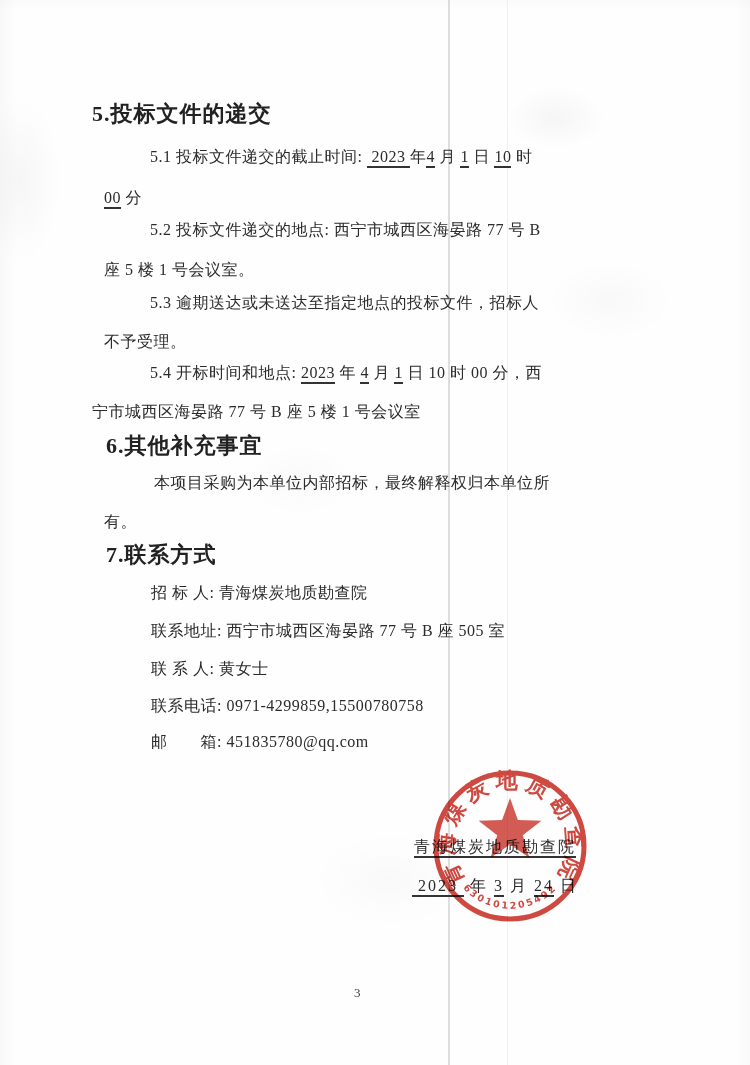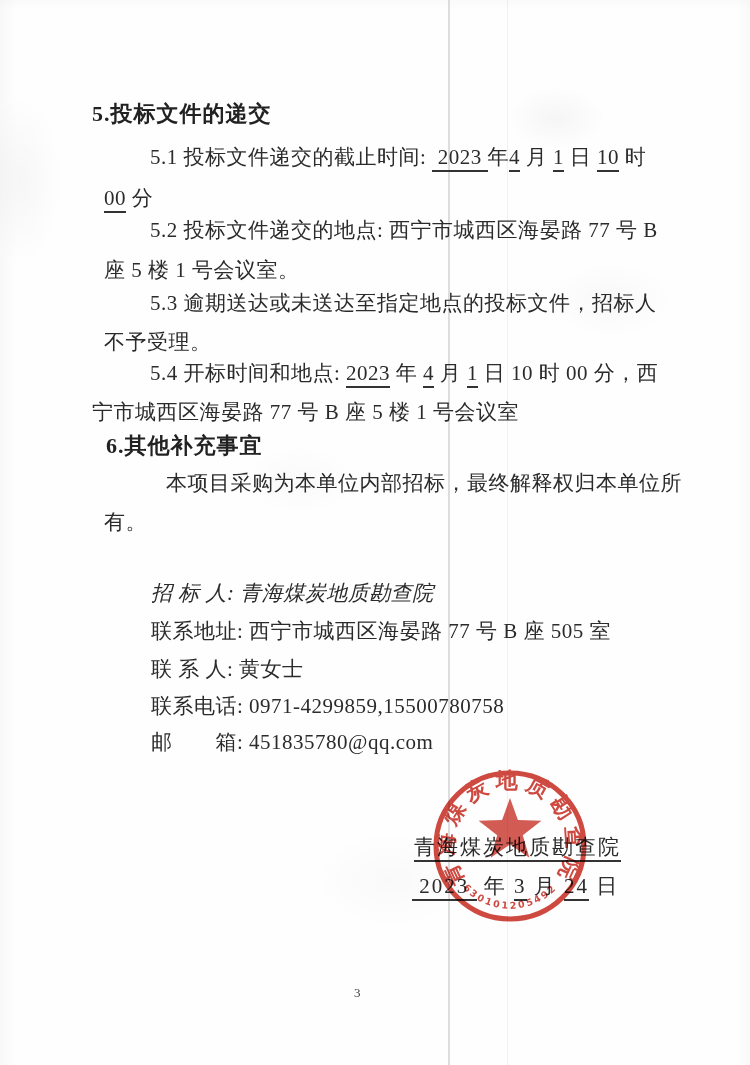--- a/index.html
+++ b/index.html
@@ -17,21 +17,21 @@
       radial-gradient(80px 50px at 300px 480px, rgba(0,0,0,.02), transparent 70%),
       radial-gradient(110px 70px at 390px 880px, rgba(0,0,0,.02), transparent 70%),
       radial-gradient(60px 120px at 20px 180px, rgba(0,0,0,.03), transparent 70%),
       linear-gradient(to right, rgba(0,0,0,.025), transparent 18px),
       linear-gradient(to left, rgba(0,0,0,.02), transparent 14px),
       linear-gradient(to bottom, rgba(0,0,0,.015), transparent 10px);
   }
   .fold-line{position:absolute;top:0;bottom:0;width:2px;background:#d2d2d2;opacity:.75;}
   .fold-line.faint{width:1px;background:#e2e2e2;opacity:.5;}
   .line{
-    position:absolute;white-space:pre;font-size:21px;line-height:30px;
+    position:absolute;white-space:pre;font-size:16px;line-height:30px;
     letter-spacing:.5px;
   }
   .h{font-weight:700;font-size:22px;letter-spacing:1px;color:#222;}
   .u{border-bottom:2px solid #333;padding-bottom:1px;}
   .pagenum{position:absolute;font-size:13px;color:#3a3a3a;}
   .seal{position:absolute;mix-blend-mode:multiply;opacity:.92;}
   .seal text{font-weight:700;}
 </style>
 </head>
 <body>
@@ -46,24 +46,25 @@
   <div class="line" style="left:150px;top:142px;"><span>5.1 投标文件递交的截止时间: </span><span class="u"> 2023 </span><span>年</span><span class="u">4</span><span> 月 </span><span class="u">1</span><span> 日 </span><span class="u">10</span><span> 时</span></div>
   <div class="line" style="left:104px;top:183px;"><span class="u">00</span><span> 分</span></div>
   <div class="line" style="left:150px;top:215px;text-align:center;"><span>5.2 投标文件递交的地点: 西宁市城西区海晏路 77 号 B</span></div>
   <div class="line" style="left:104px;top:255px;"><span>座 5 楼 1 号会议室。</span></div>
   <div class="line" style="left:150px;top:288px;"><span>5.3 逾期送达或未送达至指定地点的投标文件，招标人</span></div>
   <div class="line" style="left:104px;top:327px;"><span>不予受理。</span></div>
   <div class="line" style="left:150px;top:358px;"><span>5.4 开标时间和地点: </span><span class="u">2023</span><span> 年 </span><span class="u">4</span><span> 月 </span><span class="u">1</span><span> 日 10 时 00 分，西</span></div>
   <div class="line" style="left:92px;top:397px;"><span>宁市城西区海晏路 77 号 B 座 5 楼 1 号会议室</span></div>
 
   <div class="line h" style="left:106px;top:431px;">6.其他补充事宜</div>
-  <div class="line" style="left:166px;top:468px;"><span>本项目采购为本单位内部招标，最终解释权归本单位所</span></div>
+  <div class="line" style="left:154px;top:468px;"><span>本项目采购为本单位内部招标，最终解释权归本单位所</span></div>
   <div class="line" style="left:104px;top:507px;"><span>有。</span></div>
 
-  <div class="line" style="left:151px;top:578px;font-style:italic;"><span>招 标 人: 青海煤炭地质勘查院</span></div>
+  <div class="line h" style="left:106px;top:540px;">7.联系方式</div>
+  <div class="line" style="left:151px;top:578px;"><span>招 标 人: 青海煤炭地质勘查院</span></div>
   <div class="line" style="left:151px;top:616px;"><span>联系地址: 西宁市城西区海晏路 77 号 B 座 505 室</span></div>
   <div class="line" style="left:151px;top:654px;"><span>联 系 人: 黄女士</span></div>
   <div class="line" style="left:151px;top:691px;"><span>联系电话: 0971-4299859,15500780758</span></div>
   <div class="line" style="left:151px;top:727px;"><span>邮　　箱: 451835780@qq.com</span></div>
 
   <div class="line" style="left:414px;top:832px;letter-spacing:2px;"><span class="u">青海煤炭地质勘查院</span></div>
   <div class="line" style="left:412px;top:871px;letter-spacing:2px;"><span class="u"> 2023 </span><span> 年 </span><span class="u">3</span><span> 月 </span><span class="u">24</span><span> 日</span></div>
 
   <svg class="seal" style="left:430px;top:768px;" width="160" height="160" viewBox="0 0 160 160">
     <defs>

